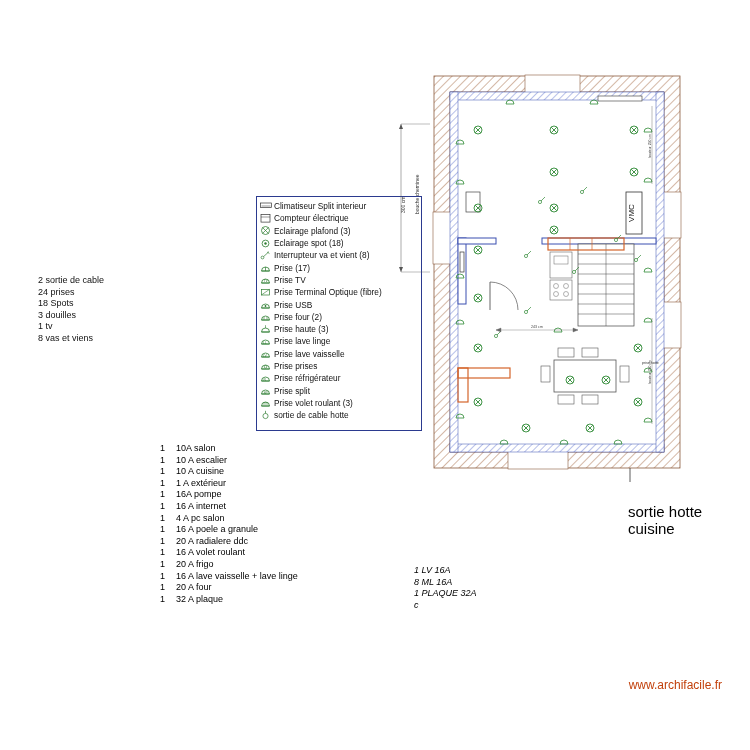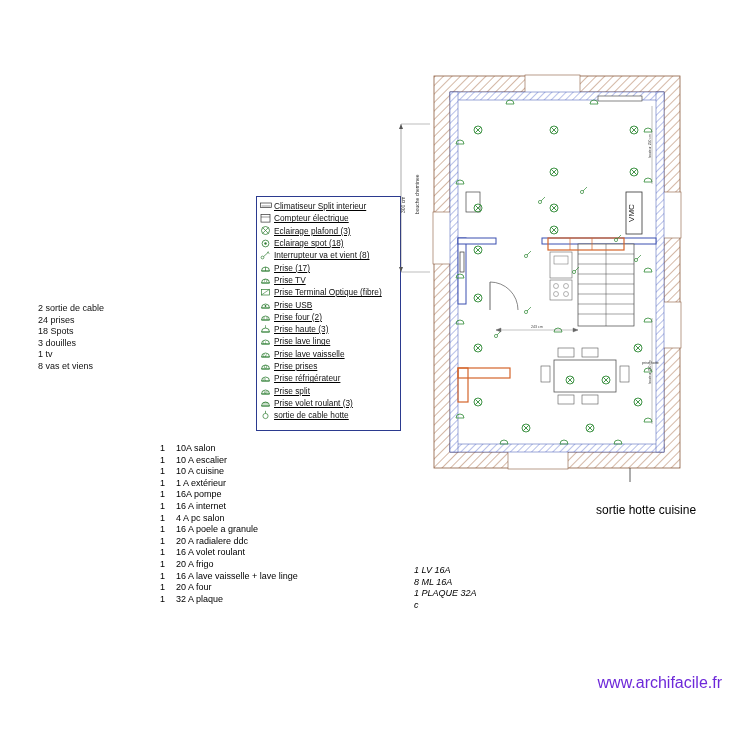--- a/index.html
+++ b/index.html
@@ -16,33 +16,31 @@
     overflow: hidden;
   }
   .abs { position: absolute; }
 
   
   #summary-list {
     left: 38px; top: 275px;
     font-size: 9px;
     line-height: 11.5px;
     color: #111;
-    margin-top: 28px;
   }
   #summary-list div { white-space: nowrap; }
 
   
   #legend-box {
     left: 256px; top: 196px;
-    width: 145px; height: 235px;
+    width: 166px; height: 235px;
     border: 1px solid #2b3a8f;
     background: #ffffff;
     box-sizing: border-box;
     padding: 3px 2px 2px 2px;
-    text-decoration: underline;
   }
   .legend-row {
     display: flex;
     align-items: center;
     height: 12.3px;
     font-size: 8.3px;
     color: #111;
     white-space: nowrap;
   }
   .legend-ico {
@@ -70,27 +68,27 @@
   
   #appliance-list {
     left: 414px; top: 565px;
     font-size: 9px;
     line-height: 11.6px;
     font-style: italic;
   }
 
   
   #hood-exit-label {
-    left: 596px; top: 503px;
-    font-size: 12px;
+    left: 628px; top: 503px;
+    font-size: 15px;
   }
   #site-url {
     right: 28px; bottom: 58px;
-    font-size: 16px;
-    color: #6d28d9;
+    font-size: 12px;
+    color: #c2410c;
   }
 
   
   #floorplan { left: 430px; top: 72px; width: 260px; height: 410px; }
   #floorplan svg { display: block; }
 
   
   #dim-left { left: 392px; top: 118px; width: 46px; height: 160px; }
   .dim-text {
     position: absolute;

